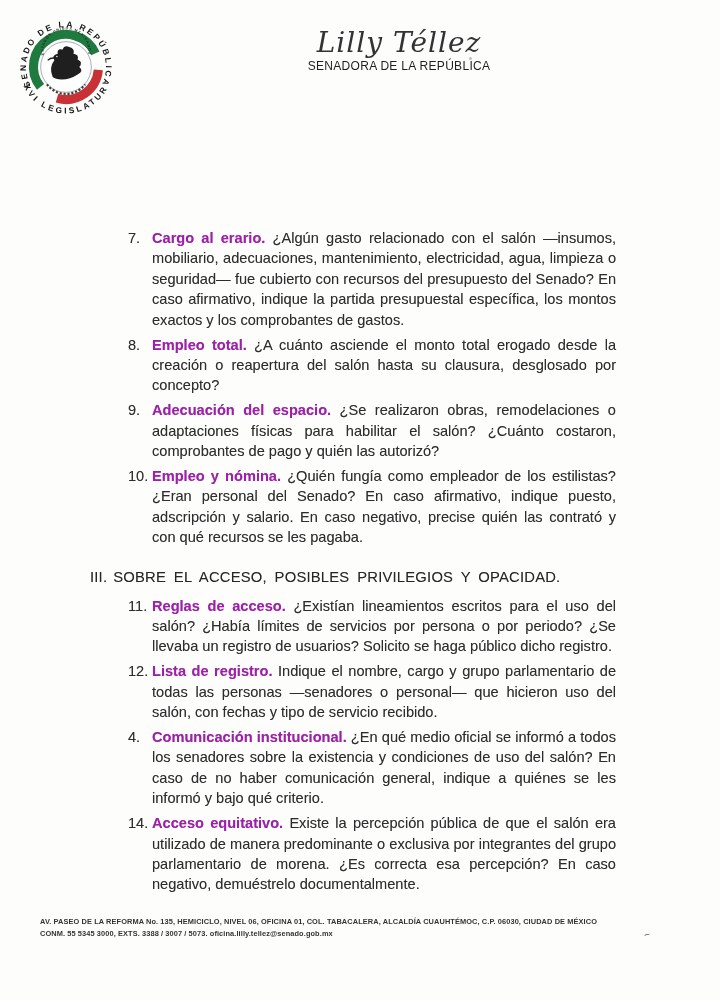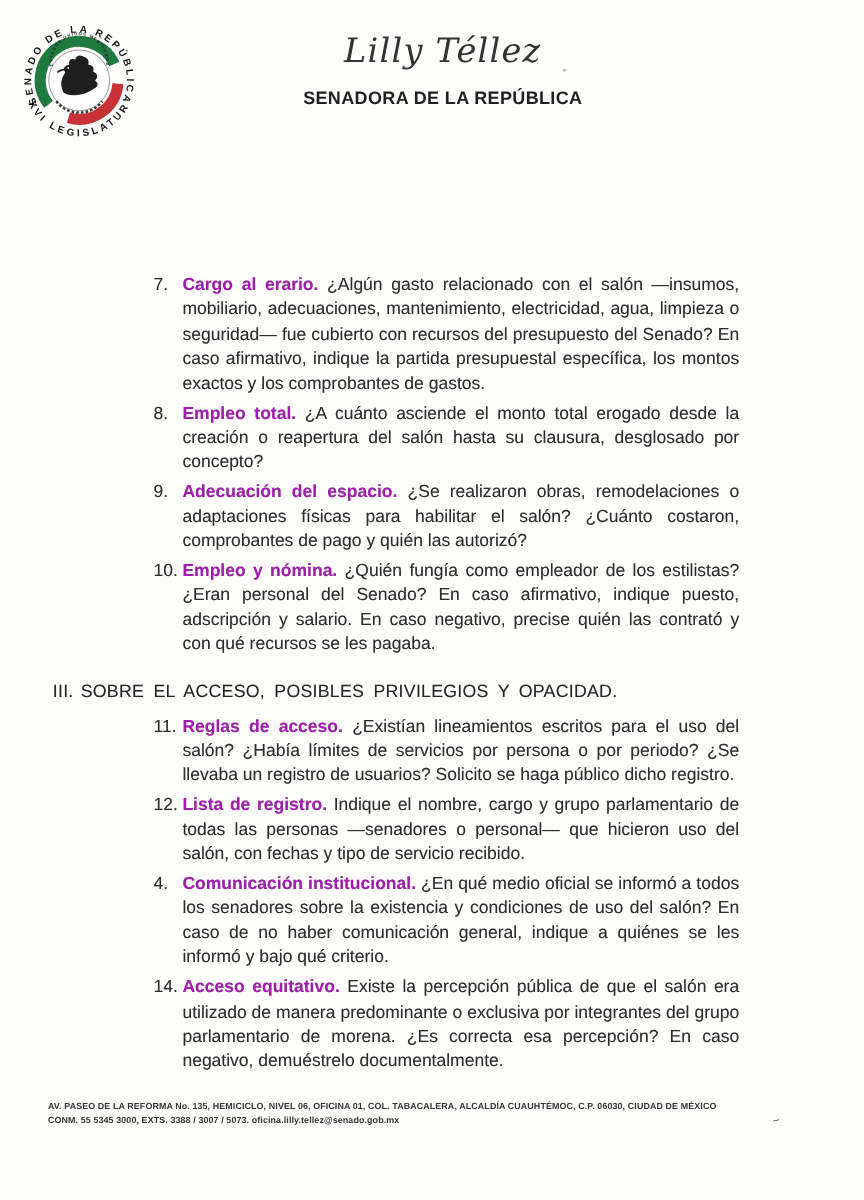--- a/index.html
+++ b/index.html
@@ -6,47 +6,47 @@
   body{
     width:720px;height:1000px;
     background:#fdfdfc;
     font-family:"Liberation Sans",sans-serif;
     overflow:hidden;position:relative;
   }
   .page{position:absolute;inset:0;}
 
   
   .seal{position:absolute;left:12px;top:12px;width:108px;height:110px;}
-  .name-block{position:absolute;left:244px;top:28px;width:250px;text-align:center;}
+  .name-block{position:absolute;left:274px;top:28px;width:250px;text-align:center;}
   .script-name{
     font-family:"DejaVu Serif",serif;
     font-style:italic;font-weight:500;
     font-size:28px;letter-spacing:1px;color:#333;
     line-height:30px;
   }
   .senator-title{
-    margin-top:16px;font-size:15px;font-weight:700;
+    margin-top:1px;font-size:12px;font-weight:400;
     letter-spacing:0.3px;color:#1f1f1f;
   }
   .speck{position:absolute;left:469px;top:57px;width:3px;height:3px;border-radius:50%;
     background:#9a9a9a;opacity:.6;}
 
   
   .letter-body{position:absolute;left:0;top:228px;width:720px;}
   .item{
     position:relative;margin-left:152px;width:464px;
     text-align:justify;
     font-size:14.6px;line-height:20.4px;color:#2d2d2d;
     margin-bottom:4.5px;
     text-shadow:0 0 .5px rgba(45,45,45,.35);
   }
   .item .num{position:absolute;left:-24px;top:0;width:24px;text-align:left;}
   .item b{font-weight:700;color:#a21caf;}
   .section-heading{
-    margin:19px 0 8px 44px;
+    margin:19px 0 8px 90px;
     font-size:14.8px;line-height:21px;color:#262626;
     letter-spacing:0.2px;word-spacing:3.5px;
     text-shadow:0 0 .5px rgba(45,45,45,.3);
   }
   .section-heading .numeral{margin-right:6px;}
 
   
   .footer{
     position:absolute;left:40px;right:0;top:916px;
     text-align:left;font-size:7.4px;font-weight:700;

